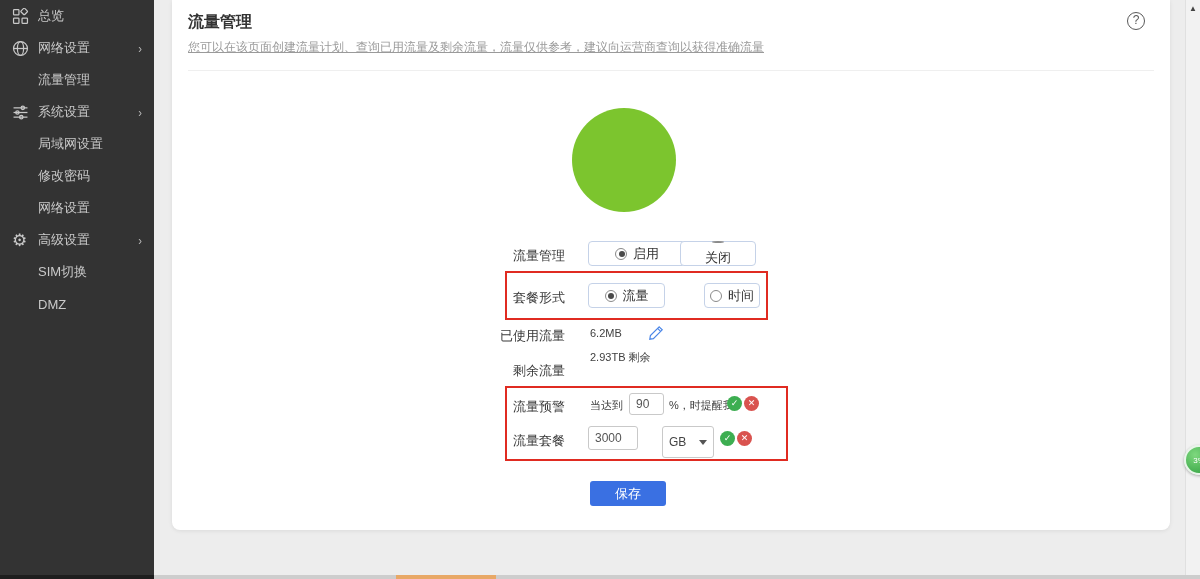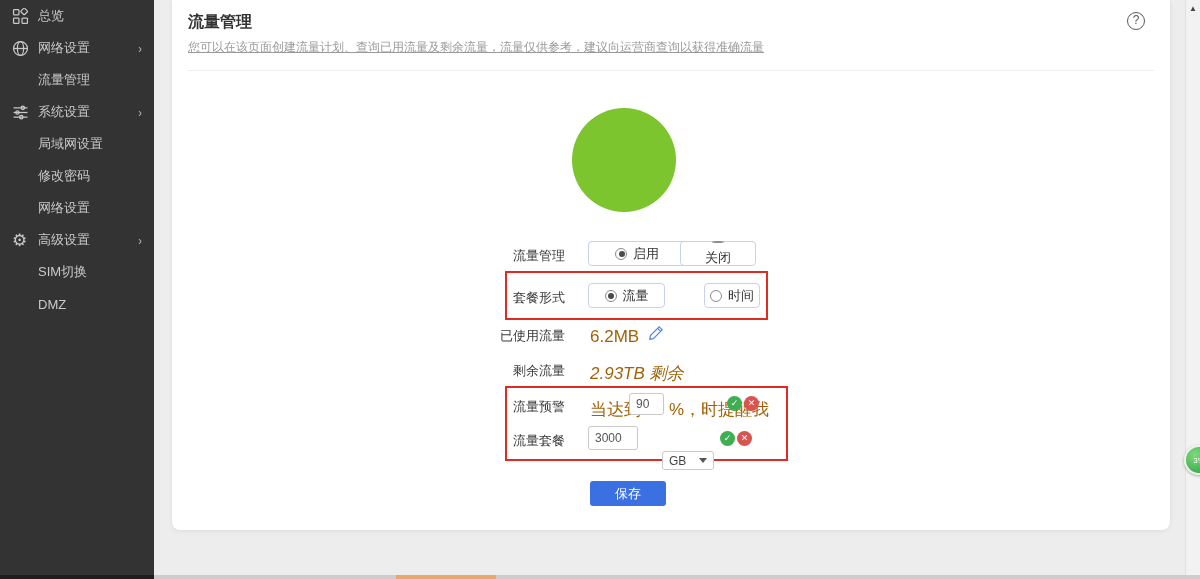--- a/index.html
+++ b/index.html
@@ -26,21 +26,21 @@
   .page-title { position:absolute; left:188px; top:12px; font-size:16px; font-weight:bold; color:#333; }
   .page-subtitle { position:absolute; left:188px; top:39px; font-size:12px; color:#9a9a9a;text-decoration:underline; }
   .divider { position:absolute; left:188px; top:70px; width:966px; height:1px; background:#efefef; }
   .help-icon { position:absolute; left:1127px; top:12px; width:18px; height:18px; border:1.5px solid #595959; border-radius:50%; color:#595959; font-size:12px; line-height:15px; text-align:center; cursor:pointer; }
 
   
   .pie { position:absolute; left:572px; top:108px; width:104px; height:104px; border-radius:50%; }
 
   
   .f-label { position:absolute; left:440px; width:125px; text-align:right; font-size:13px; color:#3a3a3a; }
-  .f-value { position:absolute; font-size:17px; color:#a16207; }
+  .f-value { position:absolute; font-size:11px; color:#404040; }
   .radio-box { position:absolute; height:25px; background:#fff; border:1px solid #c5d2e8; border-radius:4px; display:flex; align-items:center; justify-content:center; gap:6px; font-size:13px; color:#333; cursor:pointer; }
   .rdot { width:12px; height:12px; border:1px solid #8a8a8a; border-radius:50%; position:relative; background:#fff; }
   .rdot.sel::after { content:""; position:absolute; left:2.5px; top:2.5px; width:6px; height:6px; border-radius:50%; background:#4a4a4a; }
   .red-box { position:absolute; border:2px solid #e02b21; }
   .txt-input { position:absolute; border:1px solid #c9c9c9; border-radius:3px; font-size:12px; color:#555; padding:0 6px; font-family:"Liberation Sans","DejaVu Sans",sans-serif; }
   .select-box { position:absolute; border:1px solid #c9c9c9; border-radius:3px; background:#fff; display:flex; align-items:center; font-size:12px; color:#444; padding:0 6px; cursor:pointer; }
   .select-box .caret { margin-left:auto; width:0; height:0; border-left:4px solid transparent; border-right:4px solid transparent; border-top:5px solid #555; }
   .ok-icon, .no-icon { position:absolute; width:15px; height:15px; border-radius:50%; color:#fff; font-size:9px; line-height:15px; text-align:center; cursor:pointer; }
   .ok-icon { background:#3dae51; }
   .no-icon { background:#d9534f; }
@@ -171,34 +171,34 @@
   <span class="f-label" style="top:327px;">已使用流量</span>
   <span class="f-value" style="left:590px; top:327px;">6.2MB</span>
   <span class="edit-icon" style="left:648px; top:325px;">
     <svg width="16" height="16" viewBox="0 0 16 16">
         <path d="M11.2 1.8 L14.2 4.8 L5.4 13.6 L1.8 14.2 L2.4 10.6 Z" fill="none" stroke="#4a86e8" stroke-width="1.2"></path>
         <line x1="9.6" y1="3.4" x2="12.6" y2="6.4" stroke="#4a86e8" stroke-width="1.2"></line>
       </svg>
   </span>
 
   <span class="f-label" style="top:362px;">剩余流量</span>
-  <span class="f-value" style="left:590px; top:362px;font-style:italic;">2.93TB 剩余</span>
+  <span class="f-value" style="left:590px; top:350px;">2.93TB 剩余</span>
 
   <div class="red-box" style="left:505px; top:386px; width:283px; height:75px;"></div>
 
   <span class="f-label" style="top:398px;">流量预警</span>
   <span class="f-value" style="left:590px; top:398px;">当达到</span>
   <input class="txt-input" style="left: 629px; top: 393px; width: 35px; height: 22px;" value="90">
   <span class="f-value" style="left:669px; top:398px;">%，时提醒我</span>
   <span class="ok-icon" style="left:727px; top:396px;">✓</span>
   <span class="no-icon" style="left:744px; top:396px;">✕</span>
 
   <span class="f-label" style="top:432px;">流量套餐</span>
   <input class="txt-input" style="left: 588px; top: 426px; width: 50px; height: 24px;" value="3000">
-  <div class="select-box" style="left:662px; top:426px; width:52px; height:19px;margin-top:25px;">
+  <div class="select-box" style="left:662px; top:426px; width:52px; height:32px;">
     <span>GB</span>
     <span class="caret"></span>
   </div>
   <span class="ok-icon" style="left:720px; top:431px;">✓</span>
   <span class="no-icon" style="left:737px; top:431px;">✕</span>
 
   <button class="save-btn">保存</button>
 
   <div class="float-badge">3%</div>
 

